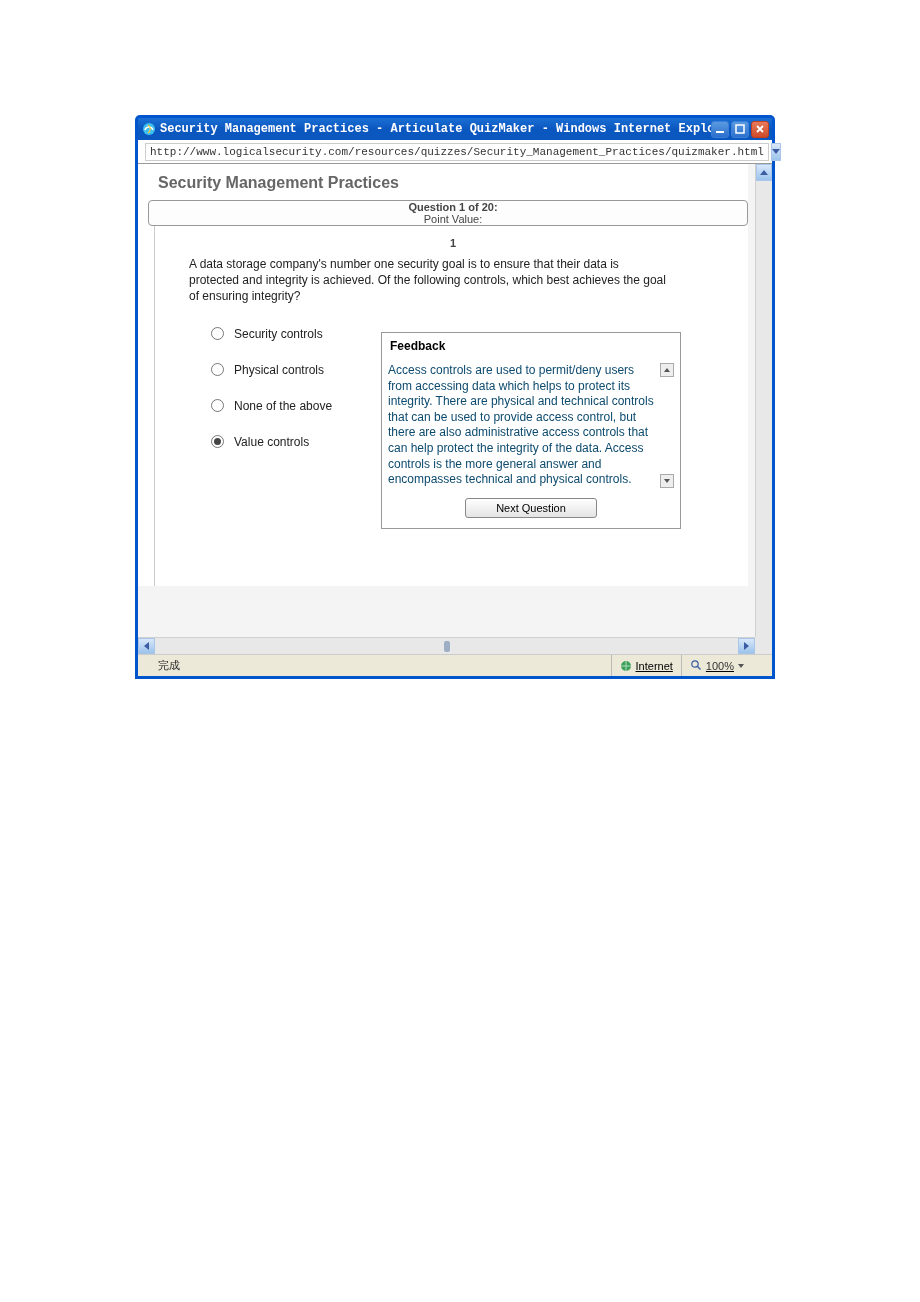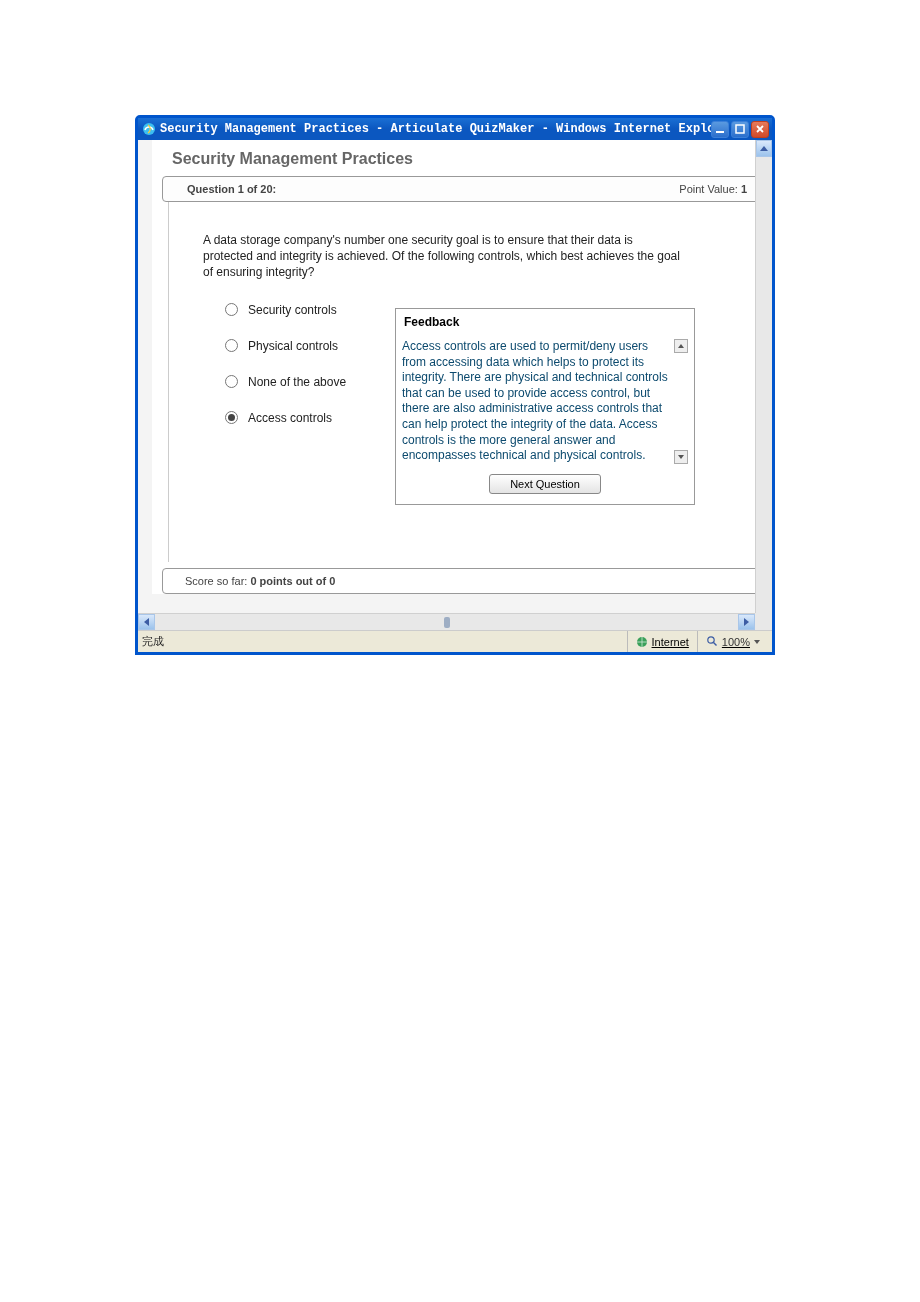--- a/index.html
+++ b/index.html
@@ -101,40 +101,41 @@
   border:1px solid #a9c6e9; display:flex;align-items:center;justify-content:center;
 }
 .hscroll .track { flex:1; display:flex; justify-content:center; align-items:center;}
 .hscroll .thumb { width:6px; height:11px; background:#9eaec4; border-radius:2px;}
 .corner {
   position:absolute; right:0; bottom:0; width:17px; height:17px;
   background:#e8e8e8;
 }
 .quiz {
   position: absolute;
-  left: 14px; top: 0;
+  left: 0; top: 0;
   width: 610px;
   background: #fff;
   padding: 6px 0 0 10px;
 }
 .quiz-title {
   font-size: 16px;
   font-weight: bold;
   color: #666;
   padding: 4px 0 8px 10px;
 }
 .q-header {
   border: 1px solid #999;
   border-radius: 4px;
   height: 26px;
   display:flex; align-items:center;
   padding: 0 14px 0 24px;
   background: #fdfdfd;
   color:#444;
   font-size: 11px;
+  flex-direction: column;
 }
 .q-header .qnum { font-weight: bold; }
 .q-header .spacer { flex:1; }
 .q-body-wrap {
   border-left: 1px solid #ccc;
   margin-left: 6px;
   padding: 30px 20px 20px 34px;
   min-height: 360px;
   position: relative;
 }
@@ -192,42 +193,42 @@
   display:flex; flex-direction:column;
 }
 .feedback-vscroll .fbtn {
   height:14px; border:1px solid #aaa; background:#eee;
   display:flex;align-items:center;justify-content:center;
 }
 .feedback-vscroll .ftrack { flex:1; }
 .next-btn {
   display:block;
   margin: 10px auto 0 auto;
-  width: 112px; height: 20px;
+  width: 132px; height: 20px;
   border: 1px solid #888;
   border-radius: 3px;
   background: linear-gradient(to bottom, #fff, #e4e4e4);
   font-size: 11px;
 }
 .score-row {
   border: 1px solid #999;
   border-radius: 4px;
   padding: 6px 10px 6px 22px;
   font-size: 11px;
   color: #444;
   margin-top: 6px;
 }
 .score-row b { font-weight: bold; }
 .statusbar {
   height: 22px;
   border-top: 1px solid #ccc;
   background: #ece9d8;
   display:flex; align-items:center;
   font-size:11px;
-  padding: 0 4px;
+  padding: 0 20px;
 }
 .statusbar .status-text { flex: 0 0 auto; color:#222; }
 .statusbar .sep { flex:1; }
 .statusbar .cell { border-left:1px solid #bbb; height:100%; display:flex; align-items:center; padding:0 8px; gap:4px;text-decoration:underline;}
 .statusbar .globe { width:12px;height:12px; }
 .statusbar .zoom { color:#333; }
 .tri { width:0;height:0; }
 .tri.down { border-left:4px solid transparent; border-right:4px solid transparent; border-top:5px solid #3c5da4;}
 .tri.up   { border-left:4px solid transparent; border-right:4px solid transparent; border-bottom:5px solid #3c5da4;}
 .tri.left { border-top:4px solid transparent; border-bottom:4px solid transparent; border-right:5px solid #3c5da4;}
@@ -262,20 +263,34 @@
             </svg>
           </div>
         <div class="winbtn close">
             <svg viewBox="0 0 10 10">
               <path d="M2 2L8 8M8 2L2 8" stroke="#fff" stroke-width="1.8"></path>
             </svg>
           </div>
       </div>
     </div>
 
+    <div class="addrbar">
+      <span class="pageicon">
+        <svg viewBox="0 0 14 14">
+            <circle cx="7" cy="7" r="6" fill="#3cbef0"></circle>
+            <text x="7" y="10" font-size="9" text-anchor="middle" fill="#fff" font-weight="bold">e</text>
+          </svg>
+      </span>
+      <div class="addrtext">
+        <span>http://www.logicalsecurity.com/resources/quizzes/Security_Management_Practices/quizmaker.html</span>
+      </div>
+      <div class="addr-dd">
+          <span class="tri down"></span>
+        </div>
+    </div>
 
     <div class="content-viewport">
 
       <div class="quiz">
         <div class="quiz-title">Security Management Practices</div>
 
         <div class="q-header">
           <span class="qnum">Question 1 of 20:</span>
           <span class="spacer"></span>
           <span>Point Value:</span>&nbsp;
@@ -293,21 +308,21 @@
             <div class="opt">
               <span class="radio"></span>
               <span>Physical controls</span>
             </div>
             <div class="opt">
               <span class="radio"></span>
               <span>None of the above</span>
             </div>
             <div class="opt">
               <span class="radio sel"></span>
-              <span>Access controls</span>
+              <span>Value controls</span>
             </div>
           </div>
 
           <div class="feedback-box">
             <div class="feedback-title">Feedback</div>
             <div class="feedback-scroll">
               <div class="feedback-text">Access controls are used to permit/deny users from accessing data which helps to protect its integrity. There are physical and technical controls that can be used to provide access control, but there are also administrative access controls that can help protect the integrity of the data. Access controls is the more general answer and encompasses technical and physical controls.</div>
               <div class="feedback-vscroll">
                 <div class="fbtn">
                     <span class="tri sm up"></span>
@@ -315,23 +330,20 @@
                 <div class="ftrack"></div>
                 <div class="fbtn">
                     <span class="tri sm down"></span>
                   </div>
               </div>
             </div>
             <button class="next-btn">Next Question</button>
           </div>
         </div>
 
-        <div class="score-row">
-          <span>Score so far: </span><b>0 points out of 0</b>
-        </div>
       </div>
 
       <div class="vscroll">
         <div class="sbtn">
             <span class="tri up"></span>
           </div>
         <div class="track"></div>
         <div class="sbtn">
             <span class="tri down"></span>
           </div>

